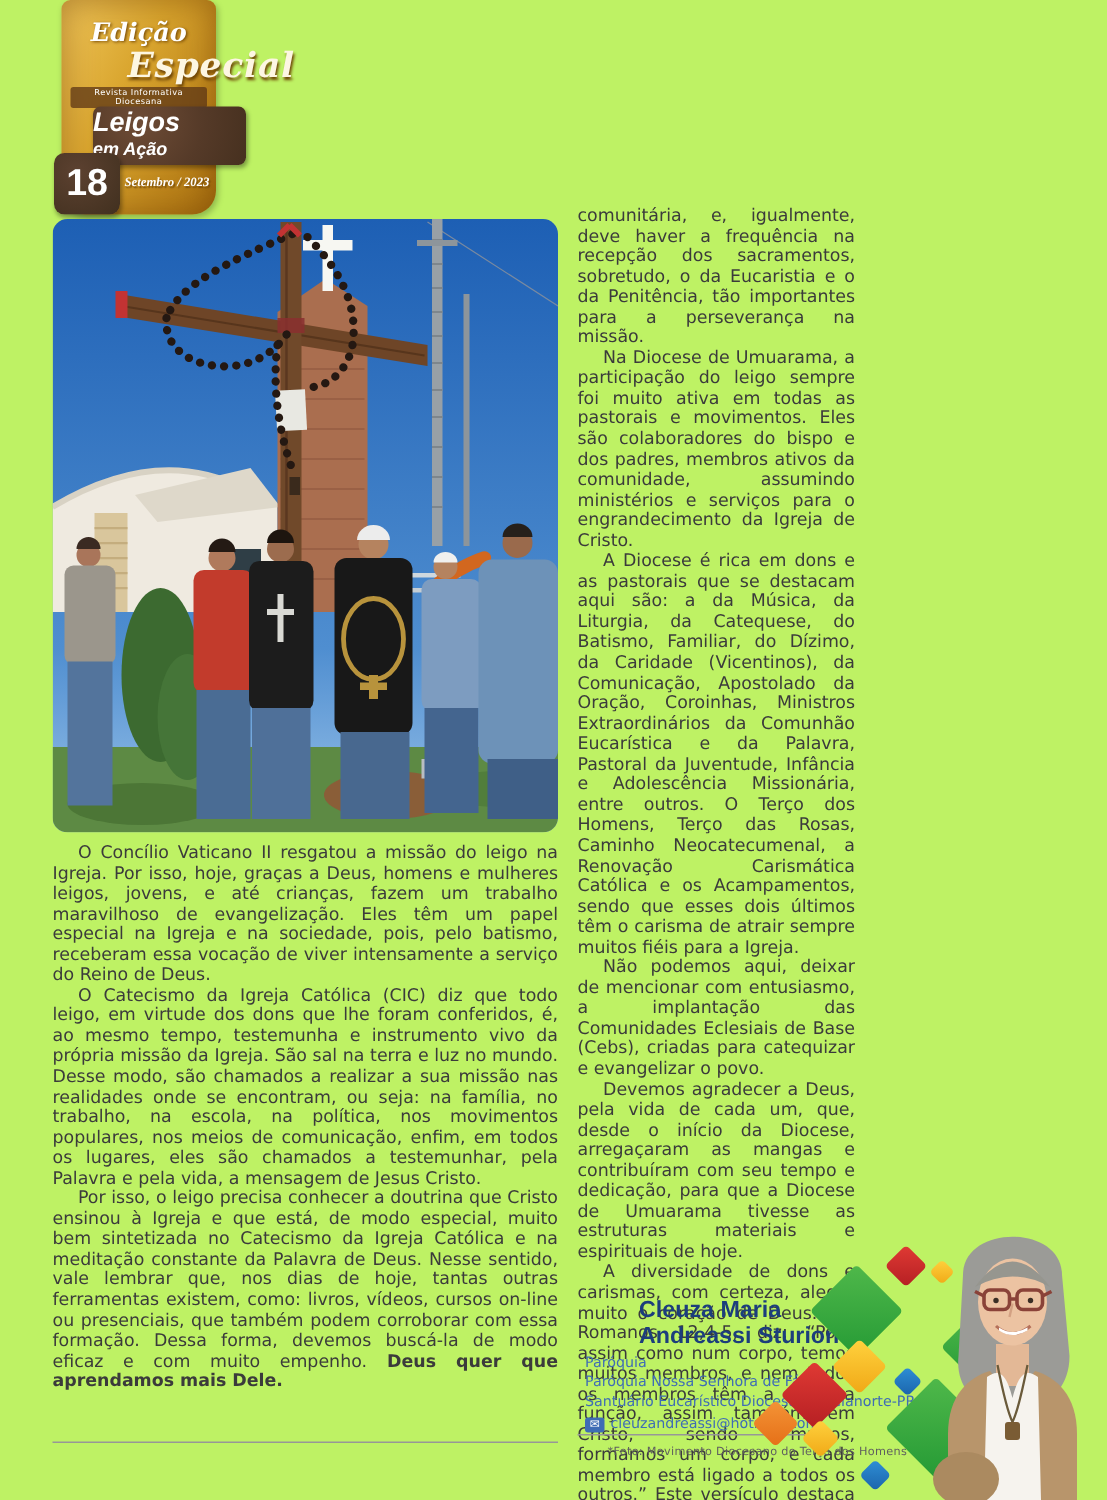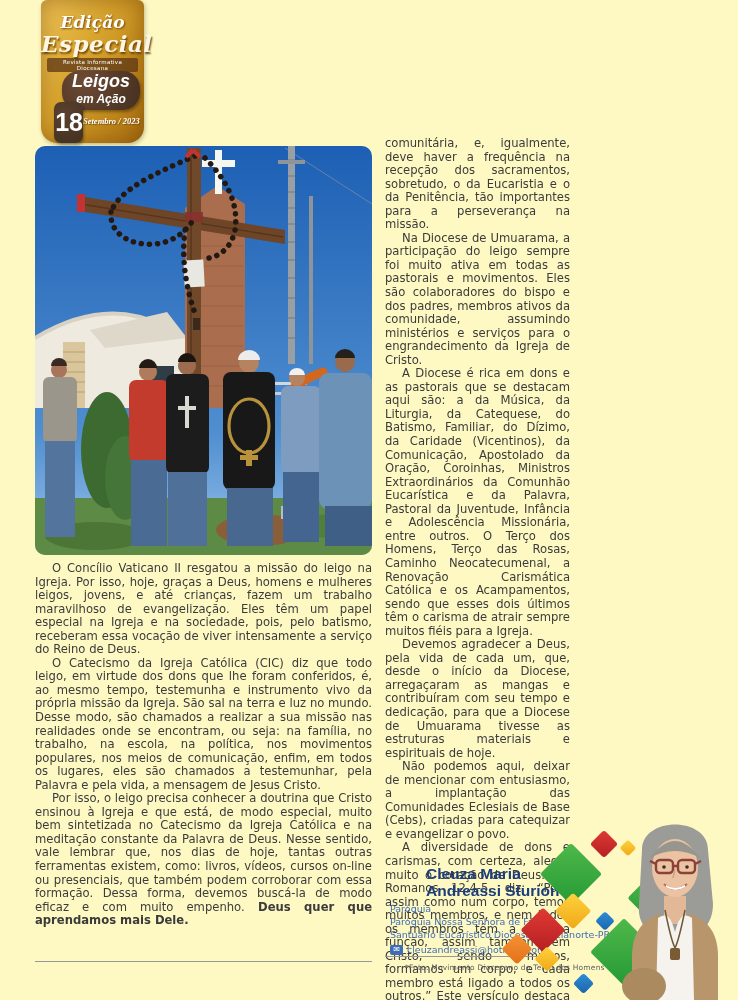--- a/index.html
+++ b/index.html
@@ -1,44 +1,44 @@
 <!DOCTYPE html>
 <html lang="pt"><head>
 <meta charset="utf-8">
 <style>
   html,body{margin:0;padding:0;background:#fff;}
-  .page{position:relative;width:738px;height:1000px;background:#fef9c3;overflow:hidden;
+  .page{position:relative;width:738px;height:1000px;background:#bef264;overflow:hidden;
         font-family:"DejaVu Sans",sans-serif;color:#3b3b3b;}
 
   
   .masthead{position:absolute;left:30px;top:0;width:190px;height:150px;}
   .gold-badge{position:absolute;left:11px;top:0;width:103px;height:143px;
       background:linear-gradient(118deg,#f0c65a 0%,#d9a52e 40%,#bb831a 78%,#a76f10 100%);
       border-radius:6px 6px 16px 16px;
       box-shadow:inset 0 0 22px rgba(110,60,0,.5), 1px 2px 4px rgba(0,0,0,.25);}
   .ed-script{position:absolute;left:0;top:12px;width:103px;text-align:center;
       font-family:"DejaVu Serif",serif;font-style:italic;font-weight:bold;font-size:17px;
       color:#fff;text-shadow:1px 1px 2px #7a4d08;}
   .ed-main{position:absolute;left:0;top:30px;width:103px;text-align:right;
       font-family:"DejaVu Serif",serif;font-style:italic;font-weight:bold;font-size:23px;
-      letter-spacing:.5px;color:#fdf6e2;text-shadow:1px 2px 2px #6e4406;}
+      letter-spacing:.5px;color:#fdf6e2;text-shadow:1px 2px 2px #6e4406;padding-left:44px;}
   .ed-sub{position:absolute;left:6px;top:58px;width:91px;text-align:center;
       font-size:5.5px;color:#fff;background:rgba(92,54,22,.75);
       padding:1px 0;border-radius:2px;letter-spacing:.3px;}
-  .brown-badge{position:absolute;left:32px;top:71px;width:78px;height:39px;
+  .brown-badge{position:absolute;left:32px;top:71px;width:102px;height:39px;
       background:radial-gradient(circle at 30% 25%,#6e4c36 0%,#553a28 55%,#46301f 100%);
-      border-radius:17px;box-shadow:1px 2px 3px rgba(0,0,0,.35);
-      color:#fff;text-align:center;font-style:italic;font-weight:bold;
+      border-radius:5px;box-shadow:1px 2px 3px rgba(0,0,0,.35);
+      color:#fff;text-align:left;font-style:italic;font-weight:bold;
       font-family:"Liberation Sans",sans-serif;}
   .brown-badge .l1{font-size:18px;line-height:19px;padding-top:1px;}
   .brown-badge .l2{font-size:12px;line-height:16px;}
-  .page-tab{position:absolute;left:24px;top:102px;width:29px;height:41px;
+  .page-tab{position:absolute;left:6px;top:102px;width:44px;height:41px;
       background:radial-gradient(circle at 35% 30%,#5c4130,#41301f);
       border-radius:7px;box-shadow:1px 2px 3px rgba(0,0,0,.35);
-      color:#fff;font:bold 25px/41px "Liberation Sans",sans-serif;text-align:right;}
+      color:#fff;font:bold 25px/41px "Liberation Sans",sans-serif;text-align:center;}
   .issue-date{position:absolute;left:42px;top:116px;width:72px;
       font-style:italic;font-weight:bold;font-size:8.5px;color:#fff;
       text-shadow:1px 1px 1px #7a4d08;font-family:Liberation Serif, serif;}
 
   
   .headline{position:absolute;left:180px;top:56px;width:550px;margin:0;
       text-align:center;color:#a43b3d;font-family:"Liberation Sans",sans-serif;
       font-style:italic;font-weight:bold;}
   .headline span{display:block;font-size:31px;line-height:32px;letter-spacing:-.5px;
       transform:scaleX(.86);transform-origin:50% 50%;white-space:nowrap;}
@@ -202,22 +202,22 @@
   <section class="col col-left" id="left-col">
       <p>O Concílio Vaticano II resgatou a missão do leigo na Igreja. Por isso, hoje, graças a Deus, homens e mulheres leigos, jovens, e até crianças, fazem um trabalho maravilhoso de evangelização. Eles têm um papel especial na Igreja e na sociedade, pois, pelo batismo, receberam essa vocação de viver intensamente a serviço do Reino de Deus.</p>
       <p>O Catecismo da Igreja Católica (CIC) diz que todo leigo, em virtude dos dons que lhe foram conferidos, é, ao mesmo tempo, testemunha e instrumento vivo da própria missão da Igreja. São sal na terra e luz no mundo. Desse modo, são chamados a realizar a sua missão nas realidades onde se encontram, ou seja: na família, no trabalho, na escola, na política, nos movimentos populares, nos meios de comunicação, enfim, em todos os lugares, eles são chamados a testemunhar, pela Palavra e pela vida, a mensagem de Jesus Cristo.</p>
       <p>Por isso, o leigo precisa conhecer a doutrina que Cristo ensinou à Igreja e que está, de modo especial, muito bem sintetizada no Catecismo da Igreja Católica e na meditação constante da Palavra de Deus. Nesse sentido, vale lembrar que, nos dias de hoje, tantas outras ferramentas existem, como: livros, vídeos, cursos on-line ou presenciais, que também podem corroborar com essa formação. Dessa forma, devemos buscá-la de modo eficaz e com muito empenho.<b> Deus quer que aprendamos mais Dele.</b></p>
     </section>
   <section class="col col-right" id="right-col">
     <div class="wrap-spacer"></div>
   <p class="no-indent">comunitária, e, igualmente, deve haver a frequência na recepção dos sacramentos, sobretudo, o da Eucaristia e o da Penitência, tão importantes para a perseverança na missão.</p>
       <p>Na Diocese de Umuarama, a participação do leigo sempre foi muito ativa em todas as pastorais e movimentos. Eles são colaboradores do bispo e dos padres, membros ativos da comunidade, assumindo ministérios e serviços para o engrandecimento da Igreja de Cristo.</p>
       <p>A Diocese é rica em dons e as pastorais que se destacam aqui são: a da Música, da Liturgia, da Catequese, do Batismo, Familiar, do Dízimo, da Caridade (Vicentinos), da Comunicação, Apostolado da Oração, Coroinhas, Ministros Extraordinários da Comunhão Eucarística e da Palavra, Pastoral da Juventude, Infância e Adolescência Missionária, entre outros. O Terço dos Homens, Terço das Rosas, Caminho Neocatecumenal, a Renovação Carismática Católica e os Acampamentos, sendo que esses dois últimos têm o carisma de atrair sempre muitos fiéis para a Igreja.</p>
+      <p>Não podemos aqui, deixar de mencionar com entusiasmo, a implantação das Comunidades Eclesiais de Base (Cebs), criadas para catequizar e evangelizar o povo.</p>
       <p>Devemos agradecer a Deus, pela vida de cada um, que, desde o início da Diocese, arregaçaram as mangas e contribuíram com seu tempo e dedicação, para que a Diocese de Umuarama tivesse as estruturas materiais e espirituais de hoje.</p>
-      <p>Não podemos aqui, deixar de mencionar com entusiasmo, a implantação das Comunidades Eclesiais de Base (Cebs), criadas para catequizar e evangelizar o povo.</p>
       <p>A diversidade de dons e carismas, com certeza, alegra muito o coração de Deus. Em Romanos 12,4-5, diz: “Pois, assim como num corpo, temos muitos membros, e nem todos os membros têm a mesma função, assim também em Cristo, sendo muitos, formamos um corpo, e cada membro está ligado a todos os outros.” Este versículo destaca a importância da diversidade de dons e papéis dentro do corpo de Cristo, bem como, a necessidade de unidade entre todos, apesar das diferenças.</p>
     </section>
 
   <hr class="rule rule-left">
   <hr class="rule rule-right">
   <div class="credit">*Foto: Movimento Diocesano do Terço dos Homens</div>
 
   <div class="author">
     <div class="author-name">
       <div>Cleuza Maria</div>

